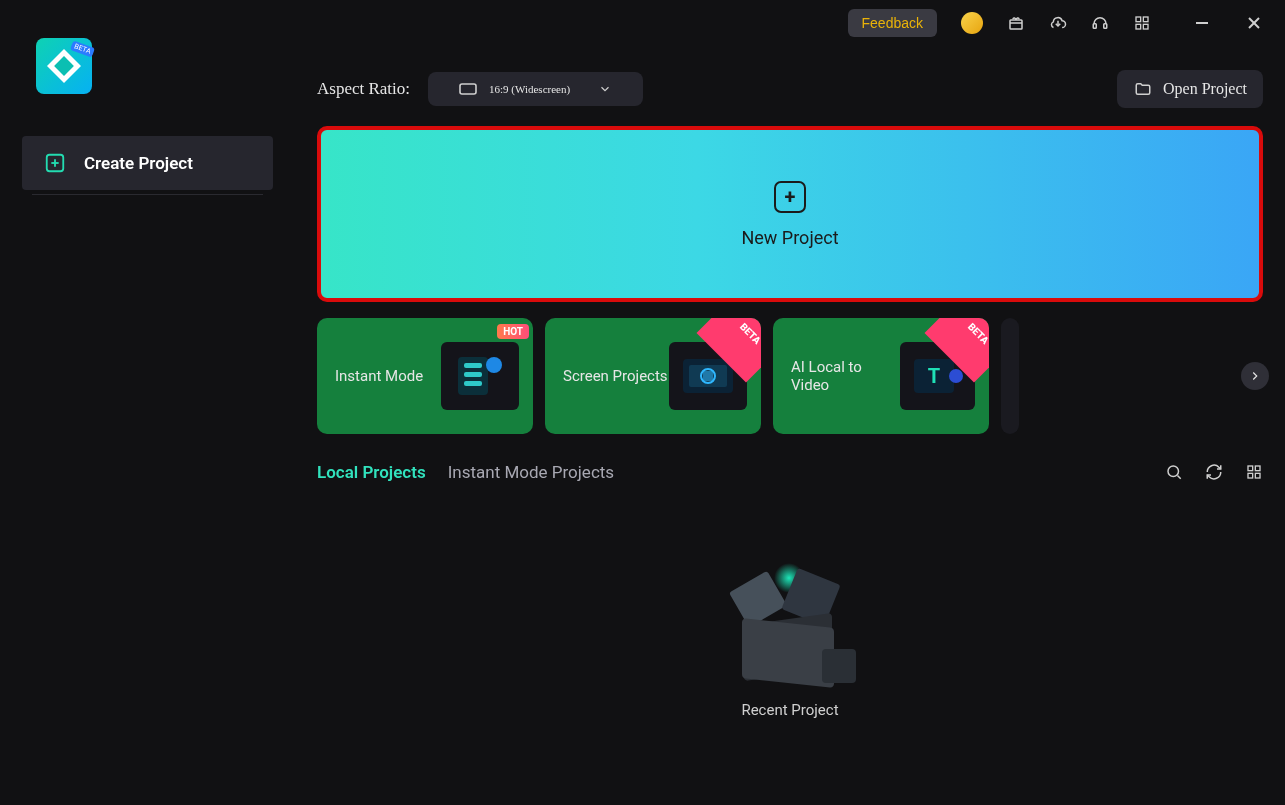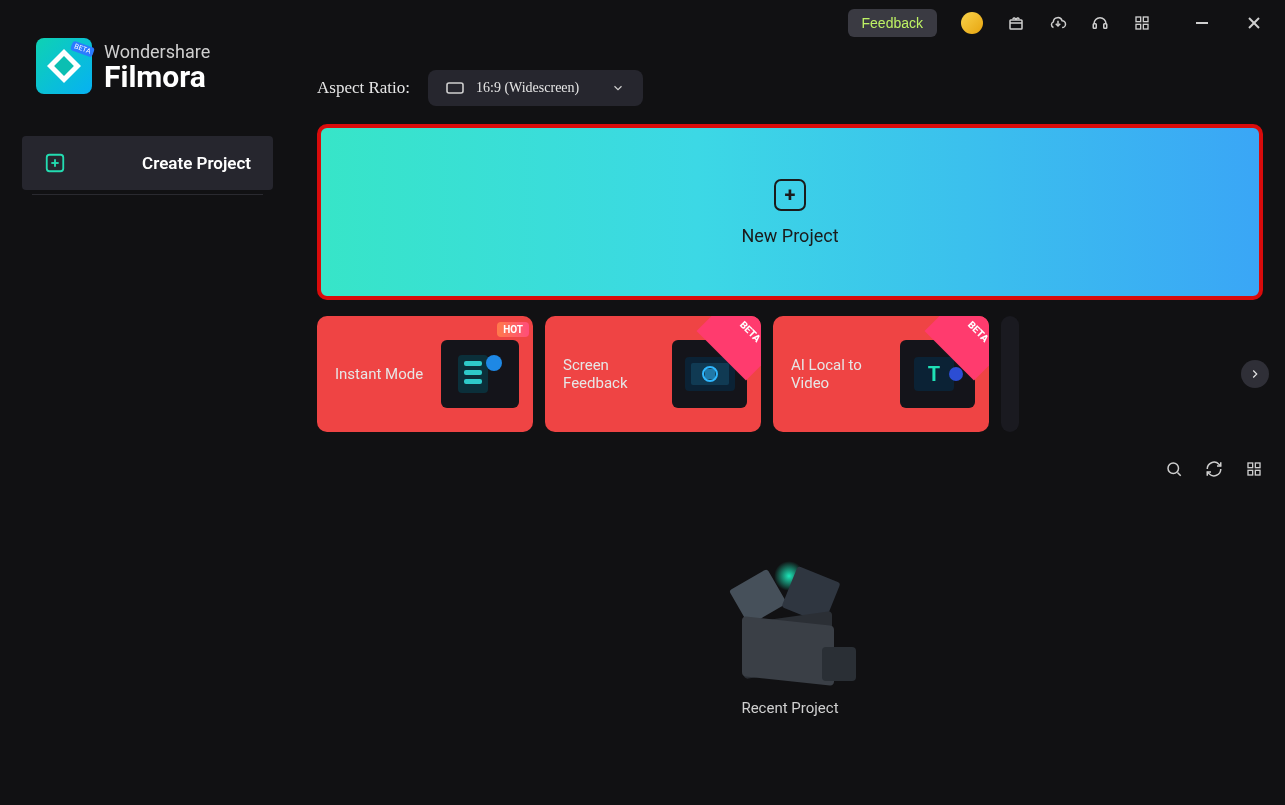--- a/index.html
+++ b/index.html
@@ -15,47 +15,47 @@
 
 .sidebar { width: 295px; padding: 18px 12px 18px 12px; background: #111113; display: flex; flex-direction: column; }
 .logo-row { display: flex; align-items: center; gap: 12px; padding: 20px 24px 30px 24px; }
 .logo-box { width: 56px; height: 56px; border-radius: 8px; background: linear-gradient(135deg,#0ed2b3,#06b1f3); display:flex; align-items:center; justify-content:center; position:relative; }
 .logo-box::after{content:"BETA";position:absolute;top:6px;right:-2px;font-size:7px;background:#2b7bff;color:#fff;padding:1px 3px;border-radius:3px;transform:rotate(20deg);}
 .logo-diamond{width:24px;height:24px;background:#fff;transform:rotate(45deg);}
 .logo-diamond::before{content:"";position:absolute;inset:5px;background:#0bbfb2;}
 .brand-top{font-size:18px;color:#cfcfcf;font-weight:400;}
 .brand-main{font-size:30px;color:#fff;font-weight:700;line-height:1;}
 .nav-list{margin-top:8px;}
-.nav-item{display:flex;align-items:center;gap:30px;padding:16px 22px;border-radius:4px;margin:4px 10px;cursor:pointer;font-size:17px;color:#e6e6e6;justify-content:space-between;}
+.nav-item{display:flex;align-items:center;gap:18px;padding:16px 22px;border-radius:4px;margin:4px 10px;cursor:pointer;font-size:17px;color:#e6e6e6;}
 .nav-item.active{background:#26262e;font-weight:600;color:#fff;}
 .nav-icon{width:22px;height:22px;display:flex;align-items:center;justify-content:center;}
 .nav-divider{height:1px;background:#2a2a30;margin:4px 20px;}
 .dot{width:6px;height:6px;border-radius:50%;background:#ff4d4d;margin-left:auto;}
 
 
 .main{flex:1;background:#111113;display:flex;flex-direction:column;padding-bottom:10px;}
 .titlebar{height:46px;display:flex;align-items:center;justify-content:flex-end;padding:0 18px;gap:24px;}
-.feedback-btn{background:#3a3a42;color:#bef264;border:none;padding:6px 14px;border-radius:6px;font-size:14px;cursor:pointer;}
+.feedback-btn{background:#3a3a42;color:#eab308;border:none;padding:6px 14px;border-radius:6px;font-size:14px;cursor:pointer;}
 .tb-icon{width:18px;height:18px;display:flex;align-items:center;justify-content:center;color:#cfcfcf;cursor:pointer;}
 .discord{width:22px;height:22px;border-radius:50%;background:linear-gradient(135deg,#f9d34b,#e7a40f);}
 .window-controls{display:flex;gap:26px;margin-left:14px;}
 .wc{width:26px;height:26px;display:flex;align-items:center;justify-content:center;color:#cfcfcf;cursor:pointer;}
 
 .toolbar{display:flex;align-items:center;padding:24px 22px 14px 22px;gap:18px;font-family:Liberation Serif, serif;}
 .aspect-label{font-size:17px;color:#e6e6e6;}
-.select{display:flex;align-items:center;gap:14px;background:#26262e;border-radius:8px;padding:10px 18px;font-size:14px;cursor:pointer;min-width:215px;justify-content:space-between;}
+.select{display:flex;align-items:center;gap:14px;background:#26262e;border-radius:8px;padding:10px 31px;font-size:11px;cursor:pointer;min-width:215px;justify-content:space-between;}
 .select-left{display:flex;align-items:center;gap:12px;}
 .open-project{margin-left:auto;display:flex;align-items:center;gap:10px;background:#26262e;border-radius:8px;padding:10px 16px;font-size:16px;cursor:pointer;}
 
 .new-project{margin:4px 22px 0 22px;height:176px;border-radius:10px;background:linear-gradient(90deg,#37e5c8 0%,#3cd8e5 40%,#3aa6f6 100%);border:4px solid #d90b0b;display:flex;flex-direction:column;align-items:center;justify-content:center;cursor:pointer;color:#1b1b1b;gap:14px;}
 .plus-box{width:32px;height:32px;border:2.5px solid #1b1b1b;border-radius:7px;display:flex;align-items:center;justify-content:center;font-size:20px;font-weight:700;}
 .np-label{font-size:18px;font-weight:400;}
 
 .cards{display:flex;gap:12px;margin:16px 22px 0 22px;align-items:stretch;position:relative;}
-.card{flex:0 0 216px;height:116px;border-radius:10px;background:#ef4444;display:flex;align-items:center;justify-content:space-between;padding:0 14px 0 18px;color:#e6e6e6;font-size:15px;cursor:pointer;position:relative;overflow:hidden;}
+.card{flex:0 0 216px;height:116px;border-radius:10px;background:#15803d;display:flex;align-items:center;justify-content:space-between;padding:0 14px 0 18px;color:#e6e6e6;font-size:15px;cursor:pointer;position:relative;overflow:hidden;}
 .card .thumb{width:78px;height:68px;border-radius:6px;background:#14141a;display:flex;align-items:center;justify-content:center;}
 .badge{position:absolute;top:0;right:0;width:54px;height:40px;}
 .badge.hot{background:none;}
 .badge.hot::after{content:attr(data-label);position:absolute;top:6px;right:4px;background:linear-gradient(90deg,#ff7a4b,#ff4d7a);color:#fff;font-size:10px;font-weight:700;padding:2px 6px;border-radius:4px;}
 .badge.beta::before{content:"";position:absolute;top:-20px;right:-20px;width:70px;height:70px;background:#ff3b6e;transform:rotate(45deg);}
 .badge.beta::after{content:attr(data-label);position:absolute;top:10px;right:-2px;color:#fff;font-size:10px;font-weight:800;transform:rotate(45deg);}
 .card.trail{flex:0 0 18px;padding:0;background:#1a1a20;}
 .carousel-next{width:28px;height:28px;border-radius:50%;background:#2f2f37;display:flex;align-items:center;justify-content:center;color:#e6e6e6;cursor:pointer;position:absolute;right:-6px;top:44px;}
 
 .tabs-row{display:flex;align-items:center;margin:28px 22px 0 22px;}
@@ -78,24 +78,20 @@
 </style>
 </head>
 <body>
 
 <div class="app">
 
   <aside class="sidebar">
     <div class="logo-row">
       <div class="logo-box">
         <div class="logo-diamond"></div>
-      </div>
-      <div>
-        <div class="brand-top">Wondershare</div>
-        <div class="brand-main">Filmora</div>
       </div>
     </div>
 
     <nav class="nav-list">
       <div class="nav-item active">
         <span class="nav-icon">
           <svg width="22" height="22" viewBox="0 0 24 24" fill="none" stroke="#23dcb1" stroke-width="2">
               <rect x="3" y="3" width="18" height="18" rx="3"></rect>
               <line x1="12" y1="8" x2="12" y2="16"></line>
               <line x1="8" y1="12" x2="16" y2="12"></line>
@@ -169,20 +165,28 @@
               </svg>
           </span>
           <span>16:9 (Widescreen)</span>
         </div>
         <span>
           <svg width="14" height="14" viewBox="0 0 24 24" fill="none" stroke="#cfcfcf" stroke-width="2">
               <polyline points="6 9 12 15 18 9"></polyline>
             </svg>
         </span>
       </div>
+      <div class="open-project">
+        <span>
+          <svg width="20" height="18" viewBox="0 0 24 24" fill="none" stroke="#cfcfcf" stroke-width="2">
+              <path d="M3 7a2 2 0 0 1 2-2h4l2 2h8a2 2 0 0 1 2 2v8a2 2 0 0 1-2 2H5a2 2 0 0 1-2-2V7z"></path>
+            </svg>
+        </span>
+        <span>Open Project</span>
+      </div>
     </div>
 
     <div class="new-project">
       <div class="plus-box">+</div>
       <div class="np-label">New Project</div>
     </div>
 
     <div class="cards">
       <div class="card">
         <span>Instant Mode</span>
@@ -192,21 +196,21 @@
               <rect x="12" y="12" width="18" height="5" rx="2" fill="#2ec9c9"></rect>
               <rect x="12" y="21" width="18" height="5" rx="2" fill="#2ec9c9"></rect>
               <rect x="12" y="30" width="18" height="5" rx="2" fill="#2ec9c9"></rect>
               <circle cx="42" cy="14" r="8" fill="#1e88e5"></circle>
             </svg>
         </div>
         <div class="badge hot" data-label="HOT"></div>
       </div>
 
       <div class="card">
-        <span>Screen Feedback</span>
+        <span>Screen Projects</span>
         <div class="thumb">
           <svg width="58" height="50" viewBox="0 0 58 50">
               <rect x="4" y="8" width="50" height="34" rx="4" fill="#0b2235"></rect>
               <rect x="10" y="14" width="38" height="22" rx="2" fill="#103a53"></rect>
               <circle cx="29" cy="25" r="7" fill="none" stroke="#2fb7ff" stroke-width="2"></circle>
               <rect x="24" y="20" width="10" height="10" fill="#2fb7ff" opacity="0.5"></rect>
             </svg>
         </div>
         <div class="badge beta" data-label="BETA"></div>
       </div>
@@ -227,20 +231,24 @@
       <div class="card trail"></div>
 
       <div class="carousel-next">
         <svg width="14" height="14" viewBox="0 0 24 24" fill="none" stroke="#e6e6e6" stroke-width="2">
             <polyline points="9 6 15 12 9 18"></polyline>
           </svg>
       </div>
     </div>
 
     <div class="tabs-row">
+      <div class="tabs">
+        <div class="tab active">Local Projects</div>
+        <div class="tab">Instant Mode Projects</div>
+      </div>
       <div class="tabs-actions">
         <span class="tb-icon">
           <svg width="18" height="18" viewBox="0 0 24 24" fill="none" stroke="#cfcfcf" stroke-width="2">
               <circle cx="11" cy="11" r="7"></circle>
               <line x1="21" y1="21" x2="16.65" y2="16.65"></line>
             </svg>
         </span>
         <span class="tb-icon">
           <svg width="18" height="18" viewBox="0 0 24 24" fill="none" stroke="#cfcfcf" stroke-width="2">
               <path d="M3 12a9 9 0 0 1 15.5-6.3L21 8"></path>

